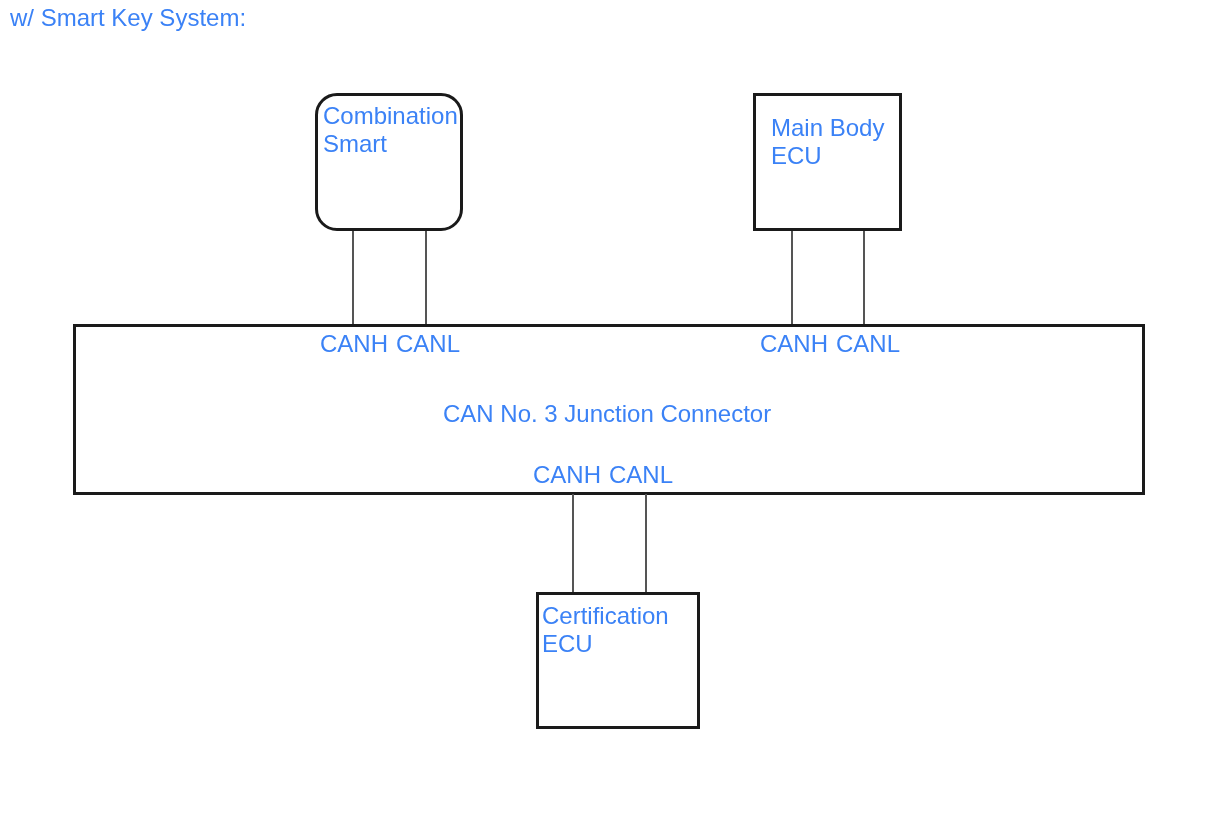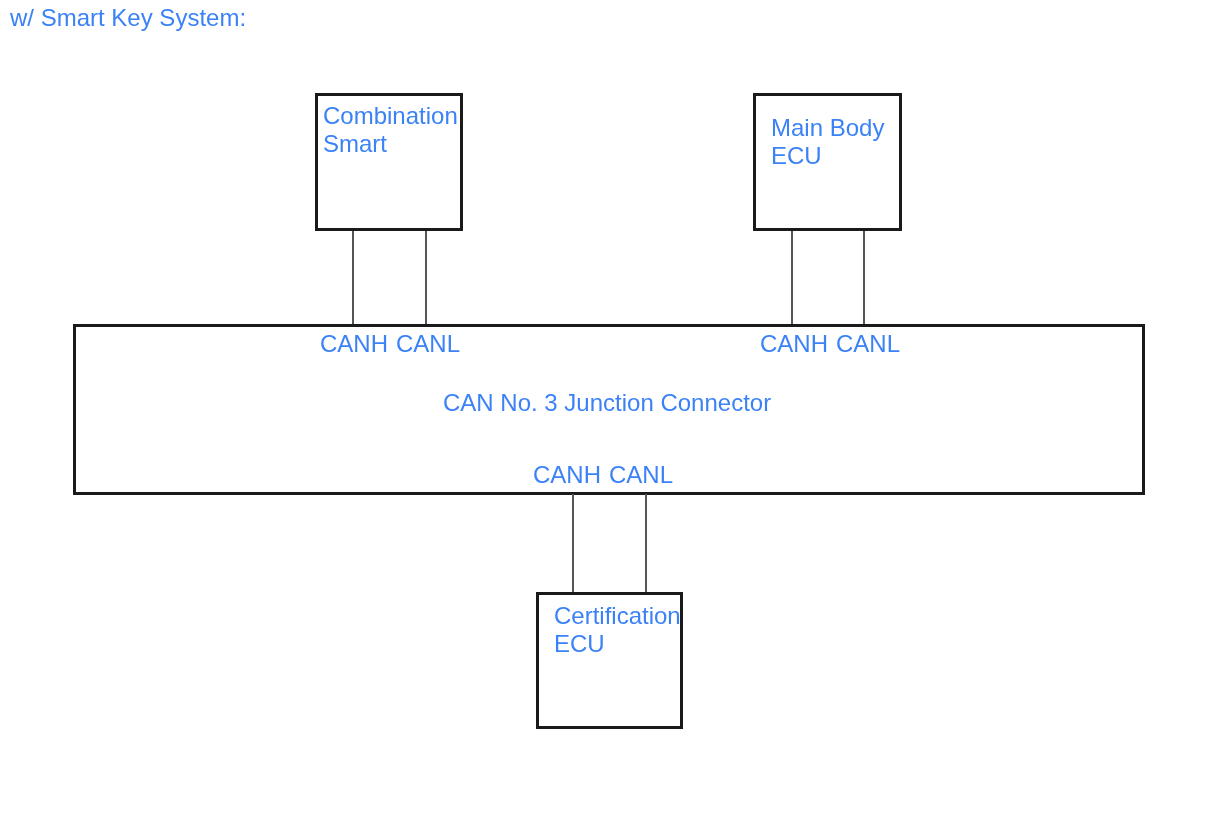--- a/index.html
+++ b/index.html
@@ -20,23 +20,23 @@
     font-size: 24px;
     white-space: nowrap;
   }
   .node-box {
     position: absolute;
     border: 3px solid #1a1a1a;
     background: #ffffff;
     font-size: 24px;
     line-height: 28px;
   }
-  #box-combination-meter { left: 315px; top: 93px;  width: 148px; height: 138px; padding: 6px 0 0 5px; }
+  #box-combination-meter { left: 315px; top: 93px;  width: 148px; height: 138px; padding: 6px 0 0 5px; border-radius: 22px; }
   #box-main-body-ecu     { left: 753px; top: 93px;  width: 149px; height: 138px; padding: 18px 0 0 15px; }
-  #box-certification-ecu { left: 536px; top: 592px; width: 147px; height: 137px; padding: 7px 0 0 15px; }
+  #box-certification-ecu { left: 536px; top: 592px; width: 164px; height: 137px; padding: 7px 0 0 3px; }
   #box-junction          { left: 73px;  top: 324px; width: 1072px; height: 171px; padding: 0; }
   .wire {
     position: absolute;
     width: 2px;
     background: #555555;
   }
   .wire.upper { top: 231px; height: 93px; }
   .wire.lower { top: 494px; height: 98px; }
   #wire-cm-canh  { left: 352px; }
   #wire-cm-canl  { left: 425px; }
@@ -51,21 +51,21 @@
     font-size: 24px;
     line-height: 24px;
     white-space: nowrap;
   }
   #ports-cm   { left: 320px; top: 332px; }
   #ports-mb   { left: 760px; top: 332px; }
   #ports-cert { left: 533px; top: 463px; }
   .junction-label {
     position: absolute;
     left: 443px;
-    top: 391px;
+    top: 402px;
     font-size: 24px;
     line-height: 24px;
     white-space: nowrap;
   }
 </style>
 </head>
 <body>
 
 <div id="canvas">
 

